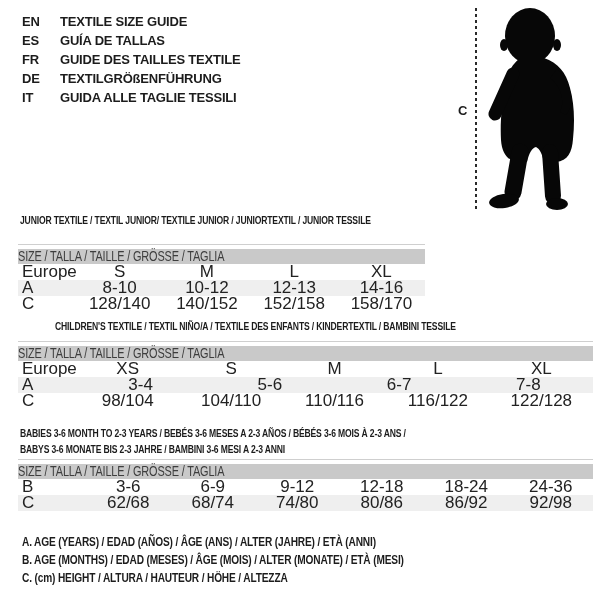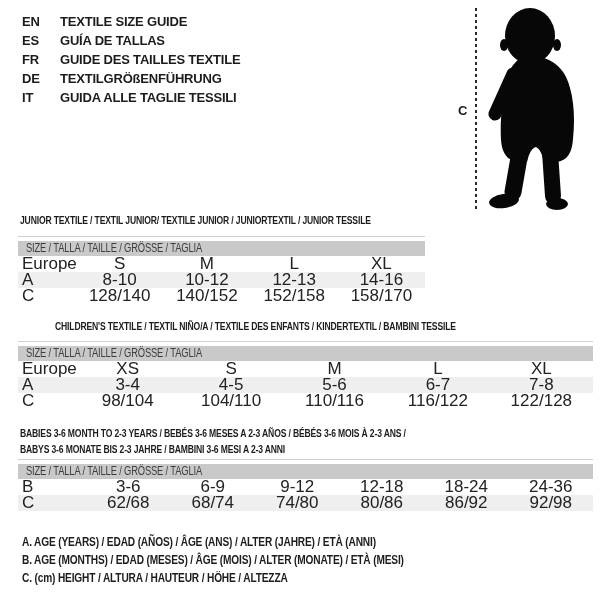--- a/index.html
+++ b/index.html
@@ -22,26 +22,26 @@
   
   .cond{display:inline-block;transform:scaleX(0.78);transform-origin:0 50%;
         letter-spacing:-0.2px;white-space:nowrap;}
 
   
   .tbl{position:absolute;left:18px;}
   .tbl1{top:214px;width:407px;}
   .tbl2{top:320px;width:575px;}
   .tbl3{top:425px;width:575px;}
   .tbl-title{font-size:11px;font-weight:700;line-height:13px;white-space:nowrap;padding-left:2px;}
-  .tbl1 .tbl-title{margin-bottom:9px;}
+  .tbl1 .tbl-title{margin-bottom:17px;}
   .tbl2 .tbl-title{margin-bottom:8px;margin-left:35px;}
   .tbl3 .tbl-title{line-height:16px;text-decoration:underline;}
   .tbl3 .titles{margin-bottom:2px;}
   .tbl-rule{height:1px;background:#cfcfcf;margin-bottom:4px;}
-  .tbl-bar{height:15px;line-height:15px;background:#c9c9c9;color:#3d3d3d;font-size:12px;padding-left:8px;}
+  .tbl-bar{height:15px;line-height:15px;background:#c9c9c9;color:#3d3d3d;font-size:14px;padding-left:0;}
   .trow{display:flex;height:16px;line-height:16px;font-size:17px;color:#222;}
   .trow .lbl{padding-left:4px;}
   .tbl1 .lbl,.tbl2 .lbl{width:54px;}
   .tbl3 .lbl{width:64px;}
   .trow .cell{flex:1;text-align:center;}
   .shade{background:#efefef;}
 
   
   .footnotes{position:absolute;left:22px;top:533px;}
   .fn{height:18px;line-height:18px;font-size:13px;font-weight:700;white-space:nowrap;}
@@ -139,21 +139,20 @@
       <div class="lbl">Europe</div>
       <div class="cell">XS</div>
       <div class="cell">S</div>
       <div class="cell">M</div>
       <div class="cell">L</div>
       <div class="cell">XL</div>
     </div>
     <div class="trow shade">
       <div class="lbl">A</div>
       <div class="cell">3-4</div>
-      <div class="cell">4-5</div>
       <div class="cell">5-6</div>
       <div class="cell">6-7</div>
       <div class="cell">7-8</div>
     </div>
     <div class="trow">
       <div class="lbl">C</div>
       <div class="cell">98/104</div>
       <div class="cell">104/110</div>
       <div class="cell">110/116</div>
       <div class="cell">116/122</div>

